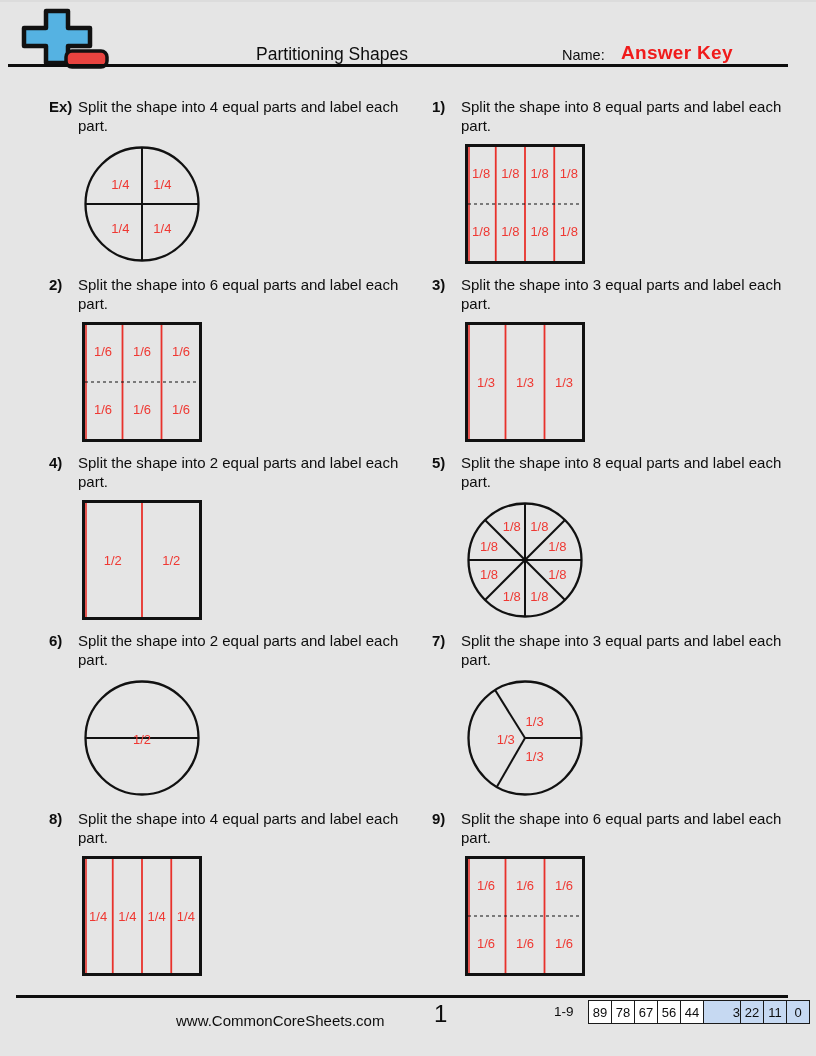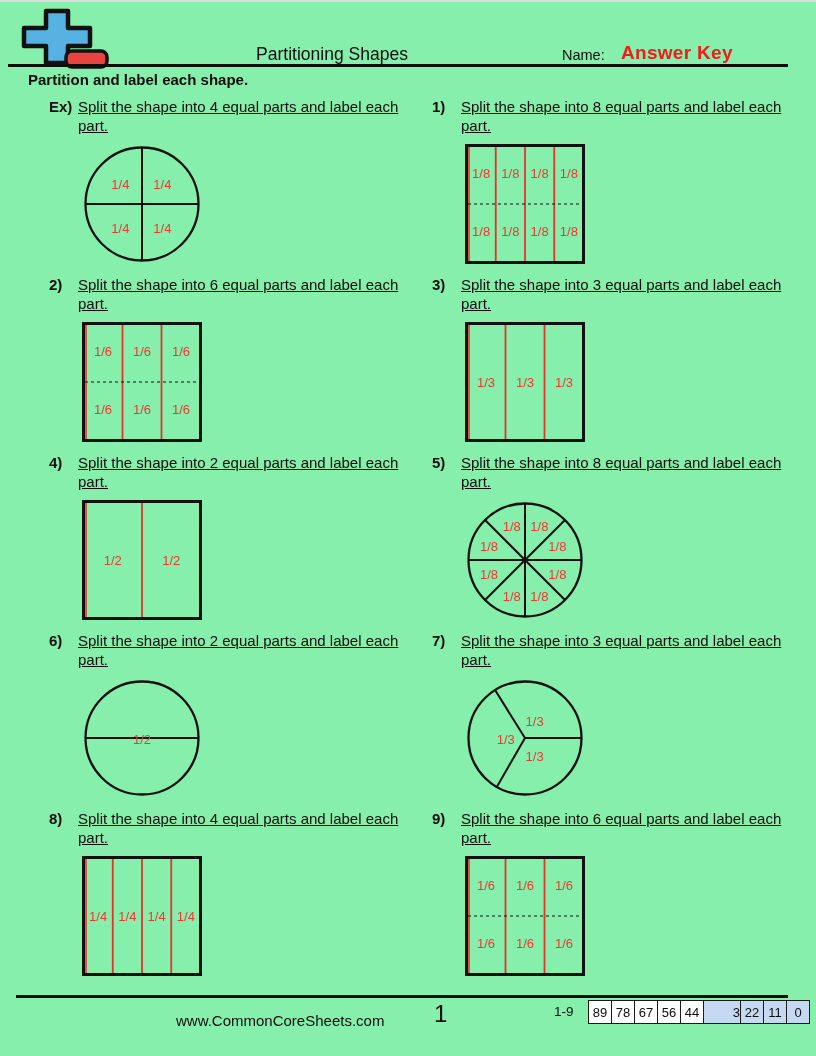--- a/index.html
+++ b/index.html
@@ -1,37 +1,37 @@
 <!DOCTYPE html>
 <html><head>
 <meta charset="utf-8">
 <style>
   * { margin:0; padding:0; box-sizing:border-box; }
   html,body { background:#ffffff; }
   .page {
     position:relative; width:816px; height:1056px; margin:0 auto;
-    background:#86efac; overflow:hidden;
+    background:#e5e5e5; overflow:hidden;
     font-family:"Liberation Sans","DejaVu Sans",sans-serif; color:#0d0d0d;
   }
   .top-edge { position:absolute; left:0; top:0; width:816px; height:2px; background:#dcdcdc; }
 
   
   .logo { position:absolute; left:18px; top:8px; }
   .title { position:absolute; left:332px; top:44px; transform:translateX(-50%);
            font-size:17.5px; font-weight:500; white-space:nowrap; }
   .name-label { position:absolute; left:562px; top:47px; font-size:14.5px; }
   .answer-key { position:absolute; left:621px; top:42px; font-size:19px; font-weight:700; letter-spacing:.3px; }
   .header-rule { position:absolute; left:8px; top:64px; width:780px; height:3px; background:#0d0d0d; }
   .instruction { position:absolute; left:28px; top:71px; font-size:15px; font-weight:700; }
 
   
   .problem { position:absolute; width:368px; height:176px;margin-left:21px; }
   .p-head { display:flex; align-items:flex-start; }
   .p-num { min-width:29px; font-size:15px; font-weight:700; white-space:nowrap; }
-  .p-text { width:340px; font-size:15px; line-height:18.5px;text-decoration:underline; }
+  .p-text { width:340px; font-size:15px; line-height:18.5px; }
   .p-shape { position:absolute; left:33px; top:46px; width:120px; height:120px; }
   .p-shape svg { display:block; }
   .p-shape text { font-family:"Liberation Sans","DejaVu Sans",sans-serif; font-size:13px; }
 
   
   .footer-rule { position:absolute; left:16px; top:995px; width:772px; height:2.5px; background:#0d0d0d; }
   .badge { position:absolute; left:20px; top:994px; width:148px; height:40px;
            background:#0d0d0d; border-radius:11px; }
   .badge-inner { position:absolute; left:5px; top:5px; right:5px; bottom:5px;
            background:#ffffff; border-radius:15px; display:flex; align-items:center; justify-content:center;
@@ -51,21 +51,20 @@
   <div class="top-edge"></div>
 
   <svg class="logo" width="92" height="62" viewBox="0 0 92 62">
     <path d="M28 3 H50 V20 H72 V38 H50 V55 H28 V38 H6 V20 H28 Z" fill="#55b2e2" stroke="#111" stroke-width="4.5" stroke-linejoin="round"></path>
     <rect x="48" y="43" width="41" height="16" rx="6" fill="#e8433f" stroke="#111" stroke-width="3.5"></rect>
   </svg>
   <div class="title">Partitioning Shapes</div>
   <div class="name-label">Name:</div>
   <div class="answer-key" style="color:#f01b1b">Answer Key</div>
   <div class="header-rule"></div>
-  <div class="instruction">Partition and label each shape.</div>
 
   <div id="problems">
       <div class="problem" style="left: 28px; top: 98px;">
       <div class="p-head">
         <div class="p-num">Ex)</div>
         <div class="p-text">Split the shape into 4 equal parts and label each part.</div>
       </div>
       <div class="p-shape">
           <svg width="120" height="120" viewBox="0 0 120 120">
             <circle cx="60" cy="60" r="56.5" fill="none" stroke="#111111" stroke-width="2.3"></circle>

